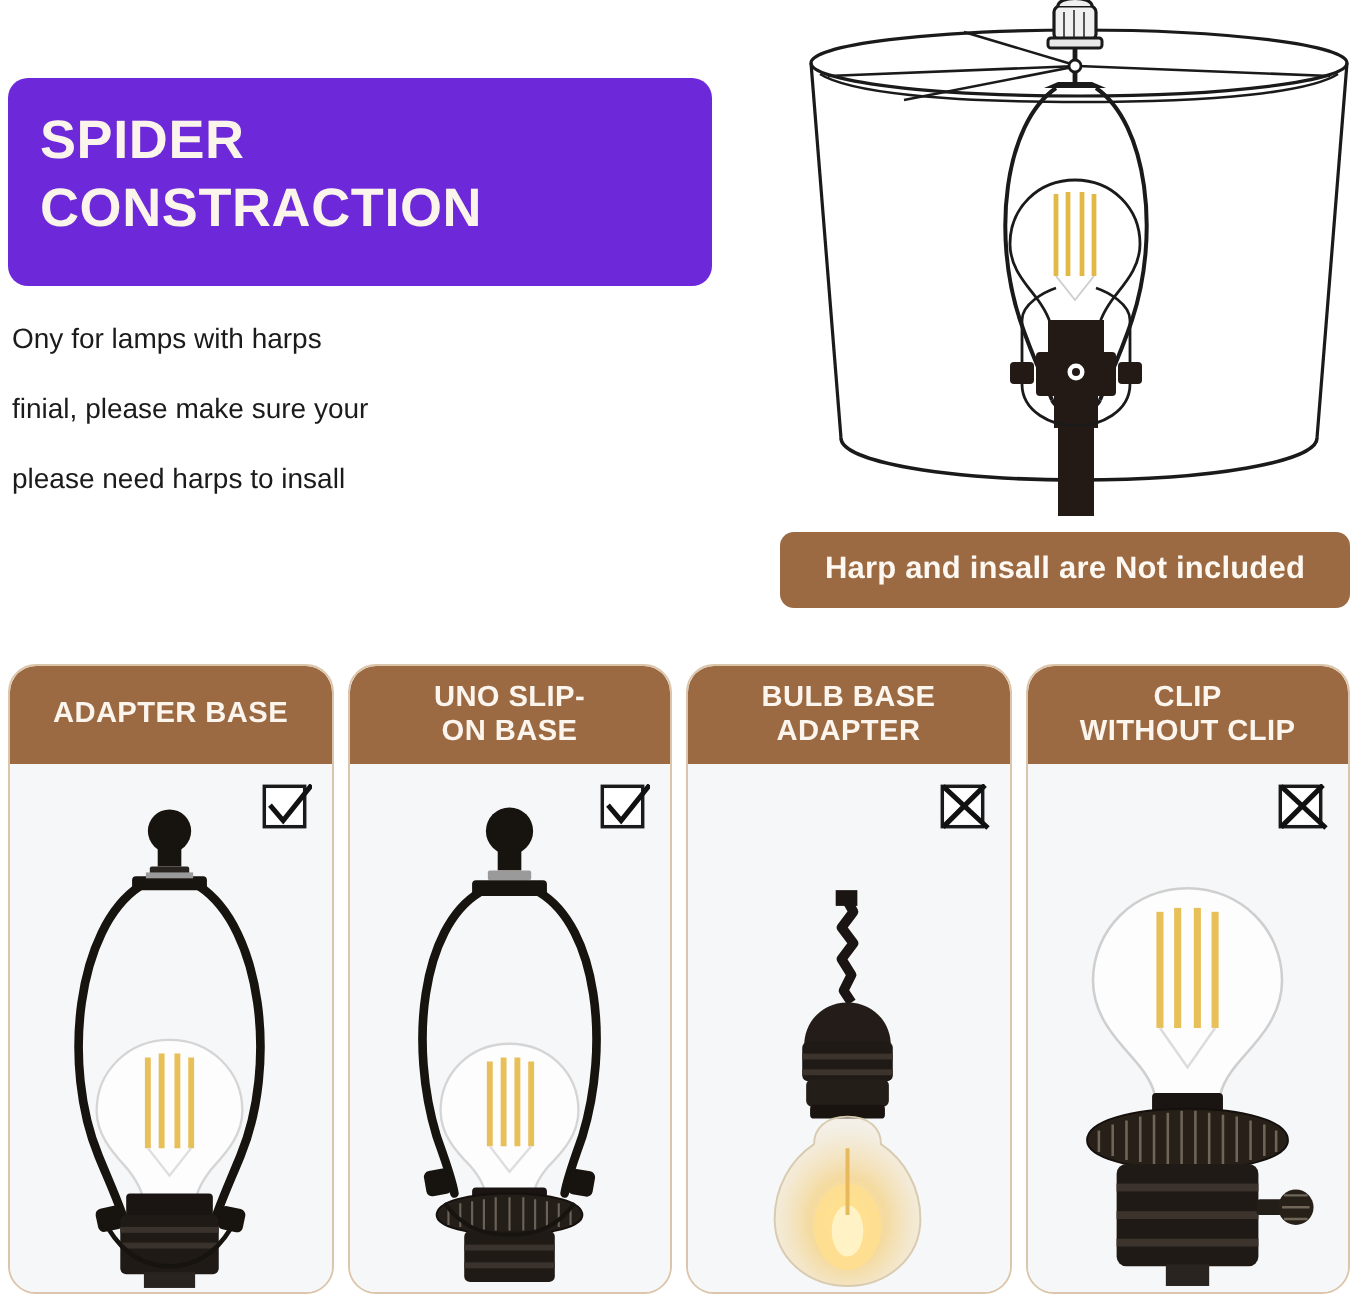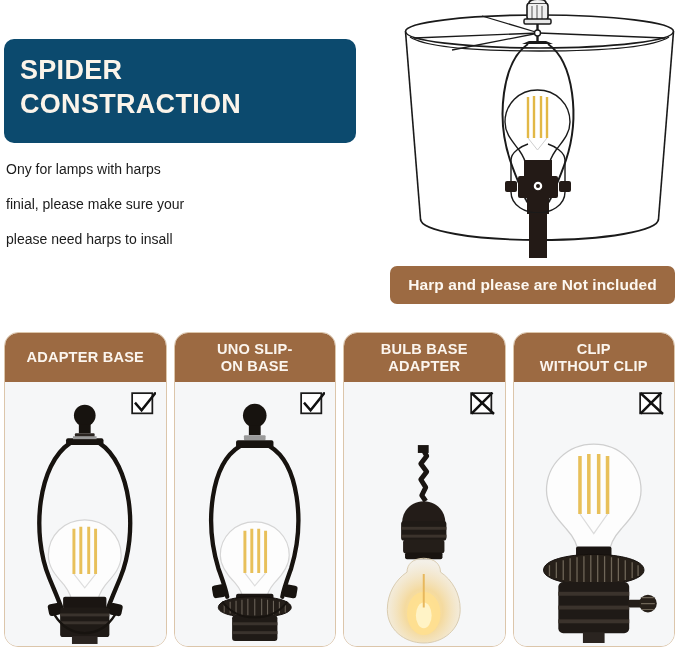--- a/index.html
+++ b/index.html
@@ -18,21 +18,21 @@
   
   #top-left {
     position: absolute;
     left: 0; top: 0;
     width: 400px; height: 318px;
   }
   #title-banner {
     position: absolute;
     left: 4px; top: 39px;
     width: 352px; height: 104px;
-    background: #0c4a6e;
+    background: #6d28d9;
     border-radius: 10px;
     box-sizing: border-box;
     padding: 14px 0 0 16px;
   }
   #title-banner .line {
     color: #fbf4ea;
     font-weight: bold;
     font-size: 27px;
     line-height: 34px;
     letter-spacing: 0.3px;
@@ -208,21 +208,21 @@
     <rect x="159" y="181" width="12" height="11" rx="2" fill="#231a16"></rect>
     <path d="M111,181 L111,160 C111,152 122,146 128,144" fill="none" stroke="#1a1a1a" stroke-width="1.4"></path>
     <path d="M165,181 L165,160 C165,152 154,146 148,144" fill="none" stroke="#1a1a1a" stroke-width="1.4"></path>
     <path d="M111,192 C111,206 126,213 138,213 C150,213 165,206 165,192" fill="none" stroke="#1a1a1a" stroke-width="1.4"></path>
 
     <rect x="129" y="213" width="18" height="45" fill="#231a16"></rect>
   </svg>
 </div>
 
 <div id="harp-banner">
-  <span class="txt">Harp and please are Not included</span>
+  <span class="txt">Harp and insall are Not included</span>
 </div>
 
 <div id="card-row">
 
   <div class="card">
     <div class="card-header">
       <div>
         <div class="hdr-text">ADAPTER BASE</div>
         <div class="hdr-text"></div>
       </div>

